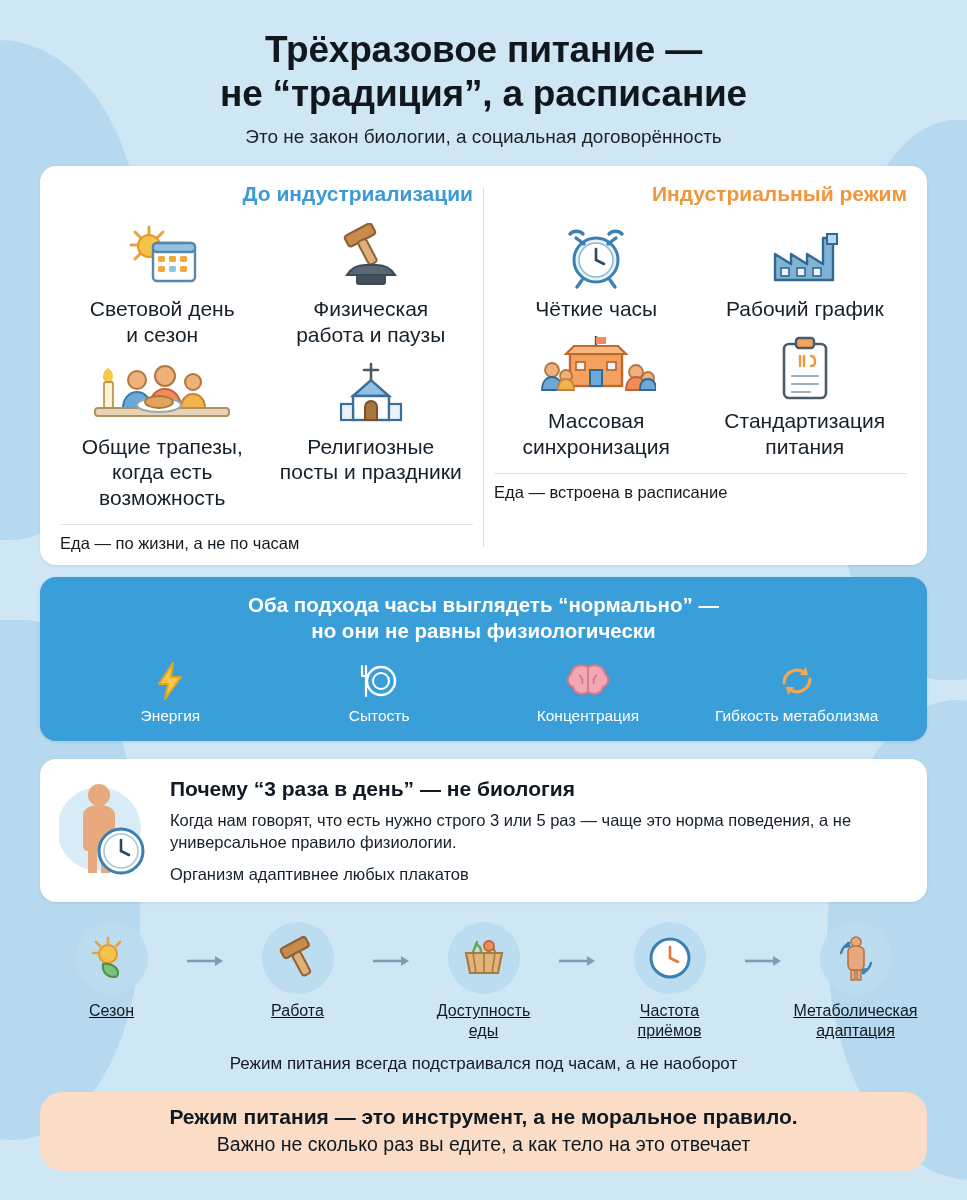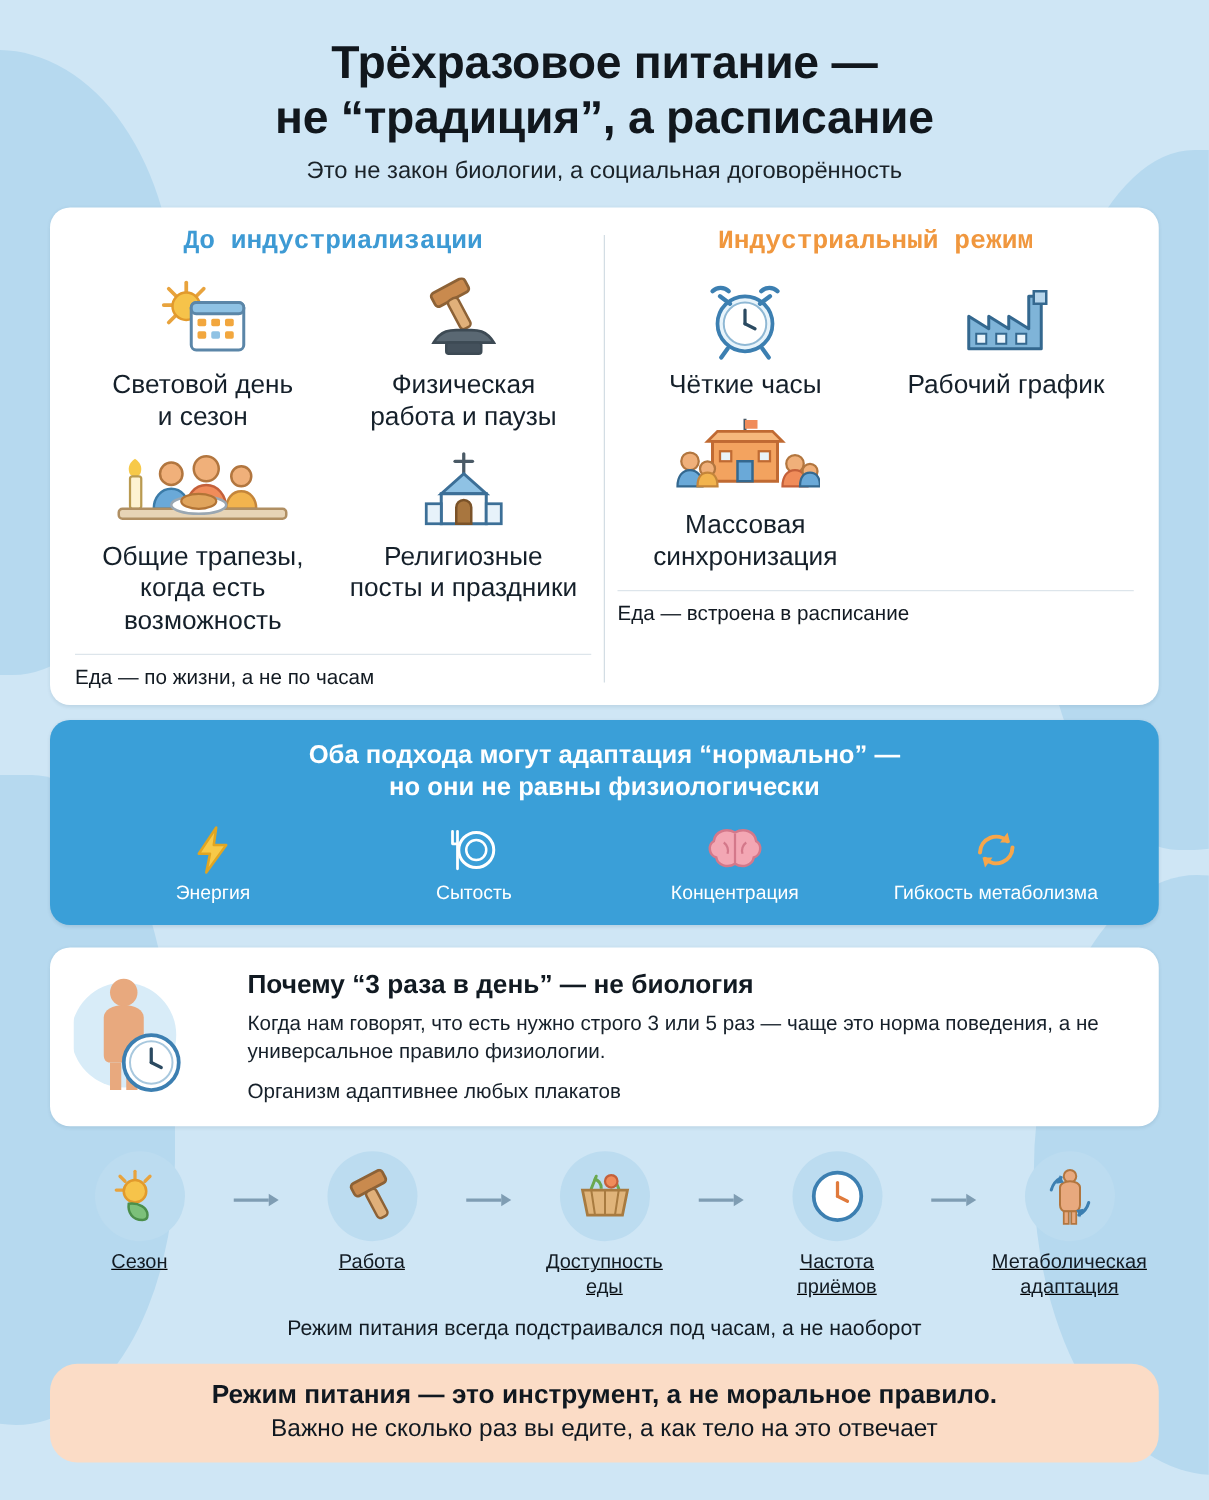--- a/index.html
+++ b/index.html
@@ -62,25 +62,24 @@
     padding: 16px 10px 12px 10px;
     position: relative;
   }
   .compare .divider {
     width: 1px;
     background: #d3dde4;
     margin: 6px 0;
   }
   .col { flex: 1; padding: 0 10px; }
   .col h2 {
-    text-align: center;
+    text-align: right;
     font-size: 21px;
     font-weight: bold;
     margin-bottom: 12px;
-    font-family: Liberation Mono, monospace;
   }
   .col.left h2 { color: #3d9ad4; }
   .col.right h2 { color: #f0973e; }
   .grid2 {
     display: grid;
     grid-template-columns: 1fr 1fr;
     gap: 4px 4px;
   }
   .cell {
     text-align: center;
@@ -124,21 +123,21 @@
   }
   .band-item { text-align: center; flex: 1; }
   .band-item .ic { height: 46px; display: flex; align-items: center; justify-content: center; }
   .band-item .cap { font-size: 15.5px; margin-top: 3px; }
 
   
   .why {
     margin-top: 18px;
     padding: 14px 20px 16px 16px;
     display: flex;
-    gap: 32px;
+    gap: 4px;
     align-items: flex-start;
   }
   .why .figure { width: 110px; flex: 0 0 110px; display:flex; align-items:center; justify-content:center;}
   .why .body { flex: 1; padding-top: 4px;}
   .why h3 {
     font-size: 21px;
     font-weight: bold;
     color: #111a22;
     margin-bottom: 9px;
   }
@@ -356,29 +355,48 @@
                 <circle cx="100" cy="38" r="7" fill="#f0b07a" stroke="#b2763f" stroke-width="1.8"></circle>
                 <path d="M90 56c0-8 4-13 10-13s10 5 10 13z" fill="#f08c5a" stroke="#c4603a" stroke-width="1.8"></path>
                 <circle cx="112" cy="44" r="6" fill="#f0b07a" stroke="#b2763f" stroke-width="1.8"></circle>
                 <path d="M104 56c0-7 3-11 8-11s8 4 8 11z" fill="#6aa9d8" stroke="#34688f" stroke-width="1.8"></path>
               </g>
             </svg>
           </div>
           <div class="cap">Массовая<br>синхронизация</div>
         </div>
 
+        <div class="cell">
+          <div class="ic">
+            <svg width="70" height="70" viewBox="0 0 70 70">
+              <rect x="14" y="10" width="42" height="54" rx="5" fill="#fff" stroke="#4a5a66" stroke-width="2.6"></rect>
+              <rect x="26" y="4" width="18" height="10" rx="3" fill="#f3a35f" stroke="#4a5a66" stroke-width="2.4"></rect>
+              <g stroke="#f0973e" stroke-width="2.4" stroke-linecap="round">
+                <line x1="30" y1="22" x2="30" y2="32"></line>
+                  <line x1="34" y1="22" x2="34" y2="32"></line>
+                <path d="M41 22c3 0 4 3 4 6s-1 4-4 4" fill="none"></path>
+              </g>
+              <g stroke="#9bb0c0" stroke-width="2.2" stroke-linecap="round">
+                <line x1="22" y1="42" x2="48" y2="42"></line>
+                  <line x1="22" y1="50" x2="48" y2="50"></line>
+                  <line x1="22" y1="58" x2="40" y2="58"></line>
+              </g>
+            </svg>
+          </div>
+          <div class="cap">Стандартизация<br>питания</div>
+        </div>
 
       </div>
       <div class="col-footer">Еда — встроена в расписание</div>
     </div>
   </div>
 
   <div class="band">
     <h3>
-      <span>Оба подхода могут адаптация “нормально” —</span><br>
+      <span>Оба подхода часы выглядеть “нормально” —</span><br>
       <span>но они не равны физиологически</span>
     </h3>
     <div class="band-items">
       <div class="band-item">
         <div class="ic">
           <svg width="34" height="40" viewBox="0 0 34 40">
               <path d="M20 2L6 23h9l-3 15 16-22h-10z" fill="#f7c948" stroke="#e0a522" stroke-width="2" stroke-linejoin="round"></path>
             </svg>
         </div>
         <div class="cap">Энергия</div>

